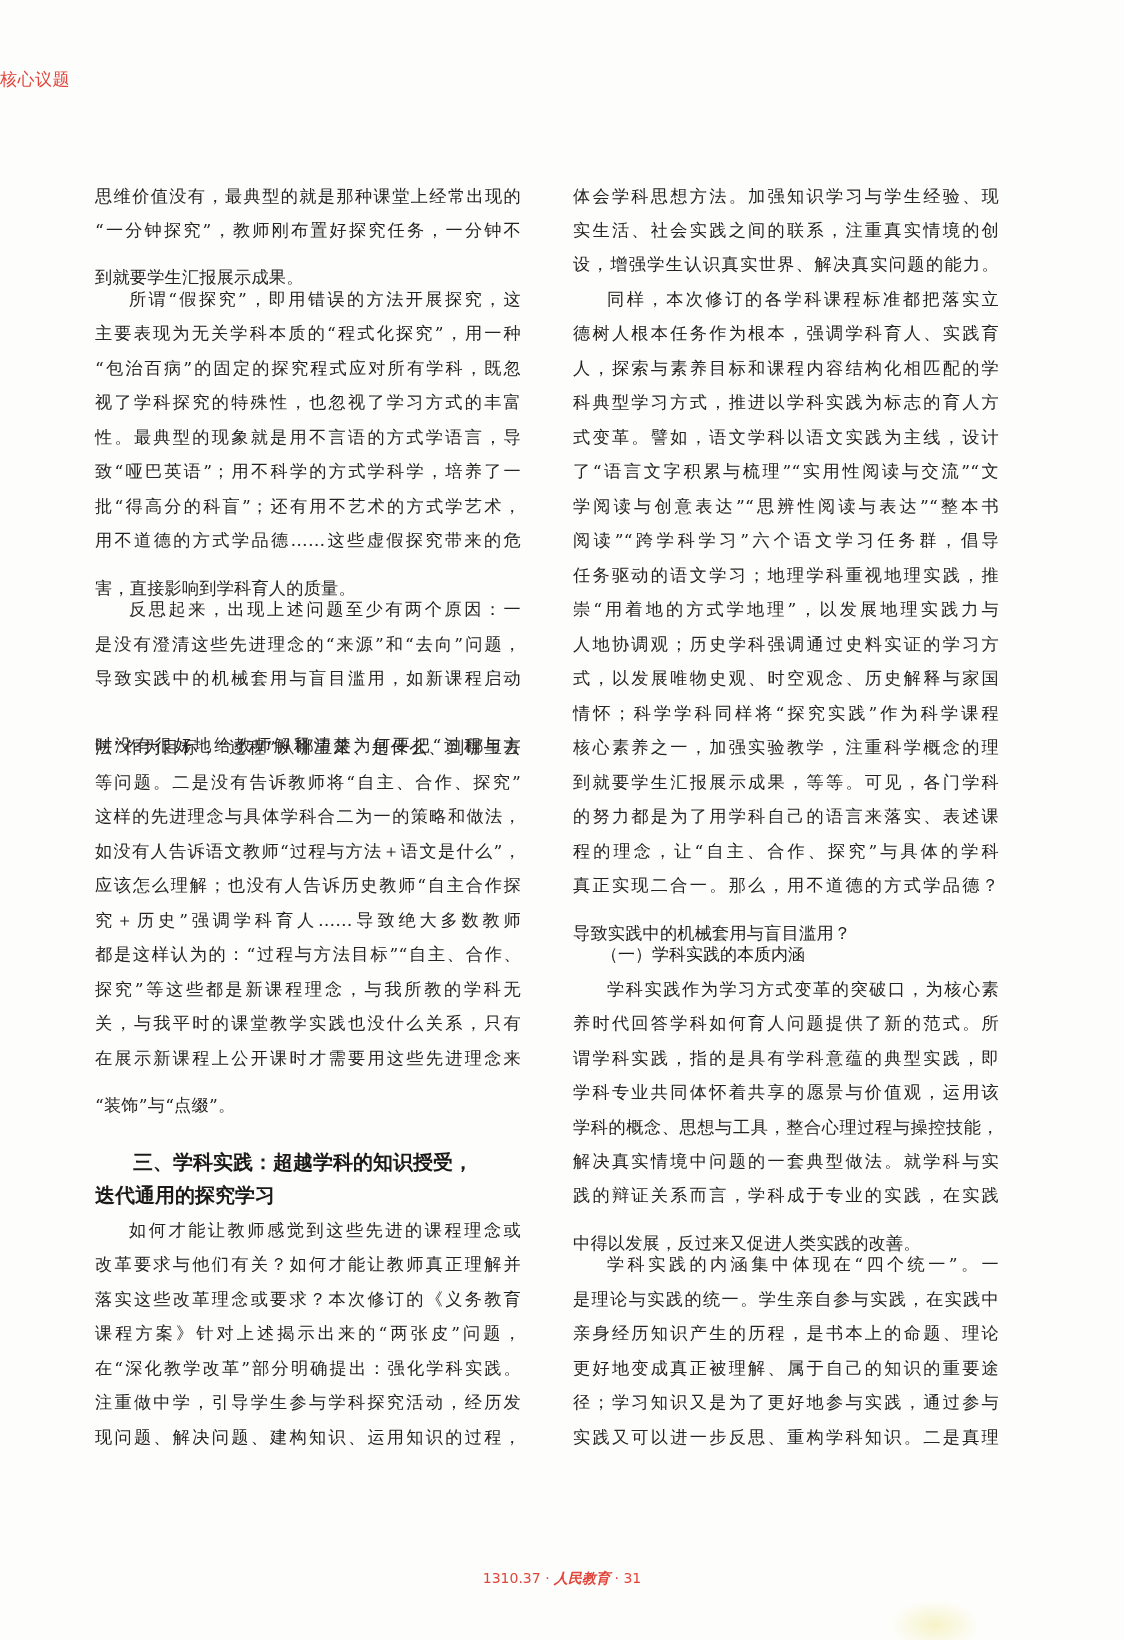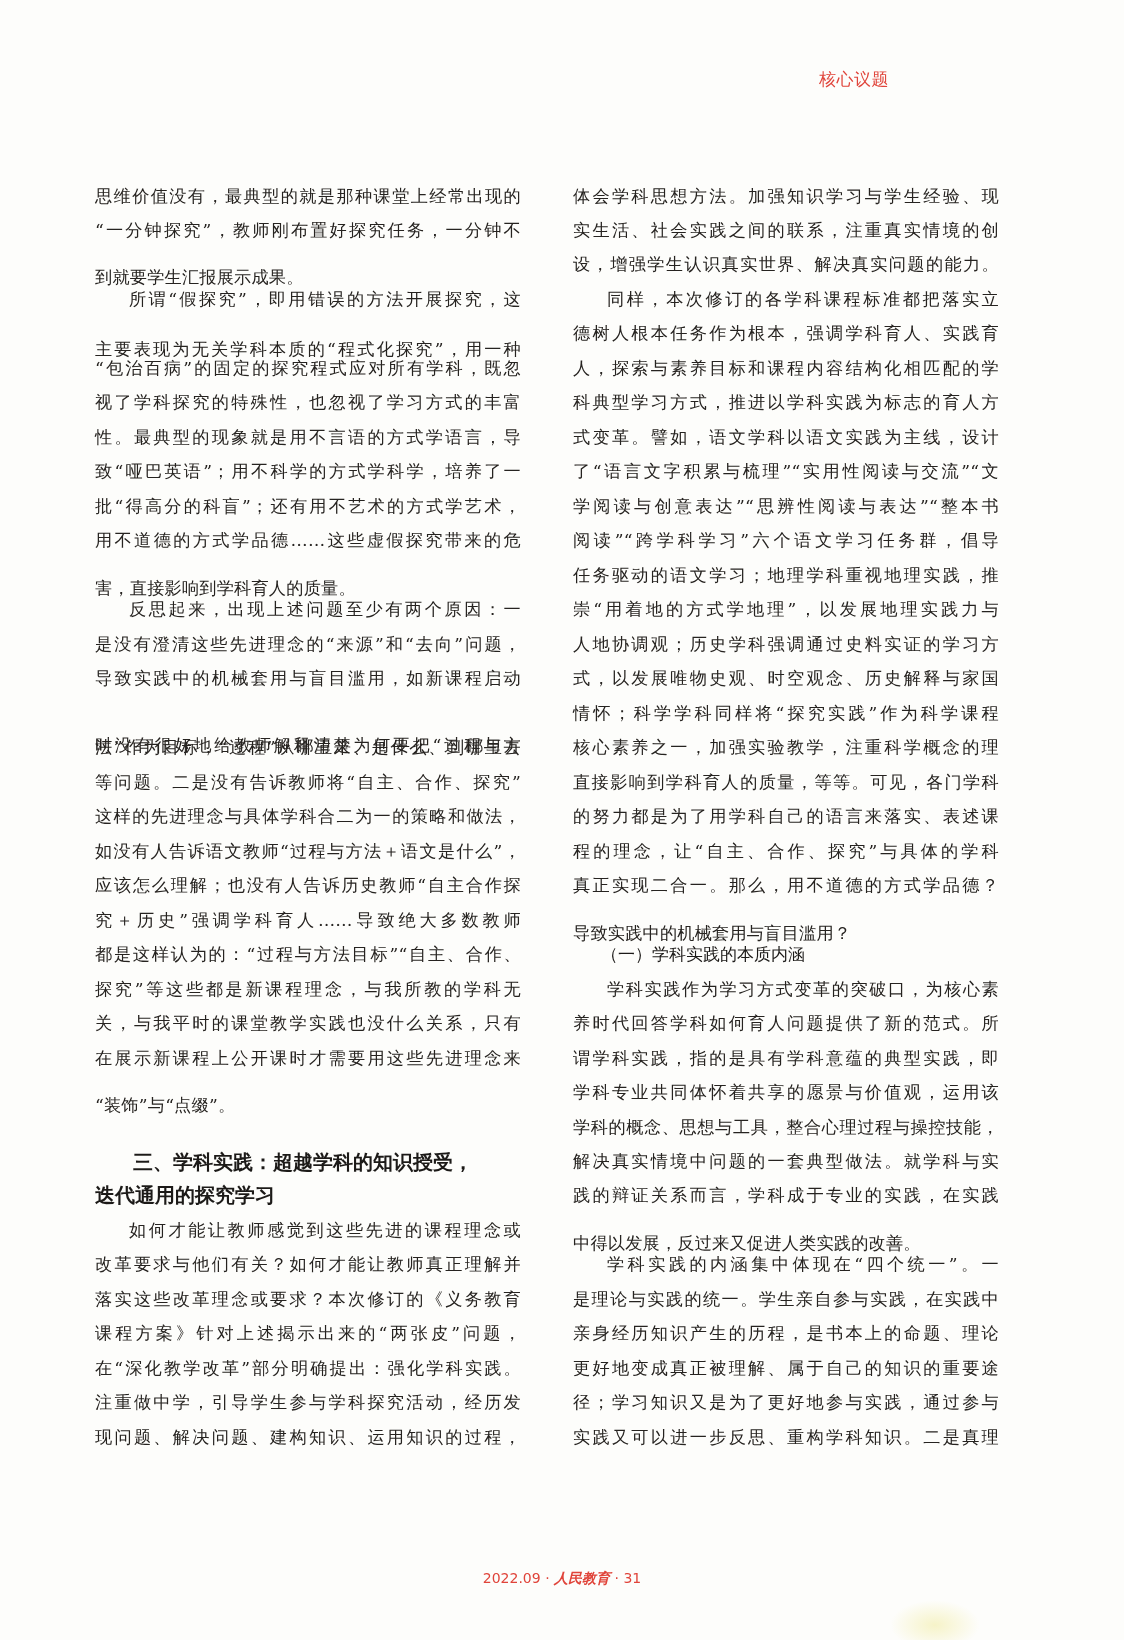--- a/index.html
+++ b/index.html
@@ -3,21 +3,21 @@
 <meta charset="utf-8">
 <style>
   html, body { margin: 0; padding: 0; }
   body {
     width: 1124px; height: 1640px; position: relative; overflow: hidden;
     background: #fdfdfb;
     font-family: "DejaVu Serif", "Liberation Serif", serif;
     color: #262320;
   }
   .running-head {
-    position: absolute; left: 0; width: 889px; top: 68px; text-align: right;
+    position: absolute; left: 0; width: 889px; top: 68px; text-align: left;
     font-family: "DejaVu Sans", "Liberation Sans", sans-serif;
     font-size: 17px; color: #e0443a; letter-spacing: 0.5px;
   }
   .column { position: absolute; top: 0; width: 426px; }
   .col-left { left: 95px; }
   .col-right { left: 573px; }
   .line {
     position: absolute; left: 0; width: 426px; height: 26px;
     font-size: 17.2px; line-height: 26px; white-space: nowrap;
     text-align: justify; text-align-last: justify; letter-spacing: 0.2px;
@@ -46,21 +46,21 @@
 </head>
 <body>
 
 <div class="running-head">核心议题</div>
 
 <div class="column col-left">
   <div class="line" style="top:183px">思维价值没有，最典型的就是那种课堂上经常出现的</div>
   <div class="line" style="top:217px">“一分钟探究”，教师刚布置好探究任务，一分钟不</div>
   <div class="line last" style="top:251px">到就要学生汇报展示成果。</div>
   <div class="line indent" style="top:286px">所谓“假探究”，即用错误的方法开展探究，这</div>
-  <div class="line" style="top:336px">主要表现为无关学科本质的“程式化探究”，用一种</div>
+  <div class="line" style="top:320px">主要表现为无关学科本质的“程式化探究”，用一种</div>
   <div class="line" style="top:355px">“包治百病”的固定的探究程式应对所有学科，既忽</div>
   <div class="line" style="top:389px">视了学科探究的特殊性，也忽视了学习方式的丰富</div>
   <div class="line" style="top:424px">性。最典型的现象就是用不言语的方式学语言，导</div>
   <div class="line" style="top:458px">致“哑巴英语”；用不科学的方式学科学，培养了一</div>
   <div class="line" style="top:493px">批“得高分的科盲”；还有用不艺术的方式学艺术，</div>
   <div class="line" style="top:527px">用不道德的方式学品德……这些虚假探究带来的危</div>
   <div class="line last" style="top:562px">害，直接影响到学科育人的质量。</div>
   <div class="line indent" style="top:596px">反思起来，出现上述问题至少有两个原因：一</div>
   <div class="line" style="top:631px">是没有澄清这些先进理念的“来源”和“去向”问题，</div>
   <div class="line" style="top:665px">导致实践中的机械套用与盲目滥用，如新课程启动</div>
@@ -100,21 +100,21 @@
   <div class="line" style="top:424px">式变革。譬如，语文学科以语文实践为主线，设计</div>
   <div class="line" style="top:458px">了“语言文字积累与梳理”“实用性阅读与交流”“文</div>
   <div class="line" style="top:493px">学阅读与创意表达”“思辨性阅读与表达”“整本书</div>
   <div class="line" style="top:527px">阅读”“跨学科学习”六个语文学习任务群，倡导</div>
   <div class="line" style="top:562px">任务驱动的语文学习；地理学科重视地理实践，推</div>
   <div class="line" style="top:596px">崇“用着地的方式学地理”，以发展地理实践力与</div>
   <div class="line" style="top:631px">人地协调观；历史学科强调通过史料实证的学习方</div>
   <div class="line" style="top:665px">式，以发展唯物史观、时空观念、历史解释与家国</div>
   <div class="line" style="top:700px">情怀；科学学科同样将“探究实践”作为科学课程</div>
   <div class="line" style="top:734px">核心素养之一，加强实验教学，注重科学概念的理</div>
-  <div class="line" style="top:769px">直接影响到学科育人的质量，等等。可见，各门学科</div>
+  <div class="line" style="top:769px">到就要学生汇报展示成果，等等。可见，各门学科</div>
   <div class="line" style="top:803px">的努力都是为了用学科自己的语言来落实、表述课</div>
   <div class="line" style="top:838px">程的理念，让“自主、合作、探究”与具体的学科</div>
   <div class="line" style="top:872px">真正实现二合一。那么，用不道德的方式学品德？</div>
   <div class="line last" style="top:907px">导致实践中的机械套用与盲目滥用？</div>
 
   <div class="subheading" style="left:28px; top:941px">（一）学科实践的本质内涵</div>
 
   <div class="line indent" style="top:976px">学科实践作为学习方式变革的突破口，为核心素</div>
   <div class="line" style="top:1010px">养时代回答学科如何育人问题提供了新的范式。所</div>
   <div class="line" style="top:1045px">谓学科实践，指的是具有学科意蕴的典型实践，即</div>
@@ -125,20 +125,20 @@
   <div class="line last" style="top:1217px">中得以发展，反过来又促进人类实践的改善。</div>
   <div class="line indent" style="top:1251px">学科实践的内涵集中体现在“四个统一”。一</div>
   <div class="line" style="top:1286px">是理论与实践的统一。学生亲自参与实践，在实践中</div>
   <div class="line" style="top:1320px">亲身经历知识产生的历程，是书本上的命题、理论</div>
   <div class="line" style="top:1355px">更好地变成真正被理解、属于自己的知识的重要途</div>
   <div class="line" style="top:1389px">径；学习知识又是为了更好地参与实践，通过参与</div>
   <div class="line" style="top:1424px">实践又可以进一步反思、重构学科知识。二是真理</div>
 </div>
 
 <div class="footer">
-  <span>2022.09</span>
+  <span>1310.37</span>
   <span>·</span>
   <span class="brand">人民教育</span>
   <span>·</span>
   <span>31</span>
 </div>
 
 <div class="stain"></div>
 
 </body></html>

